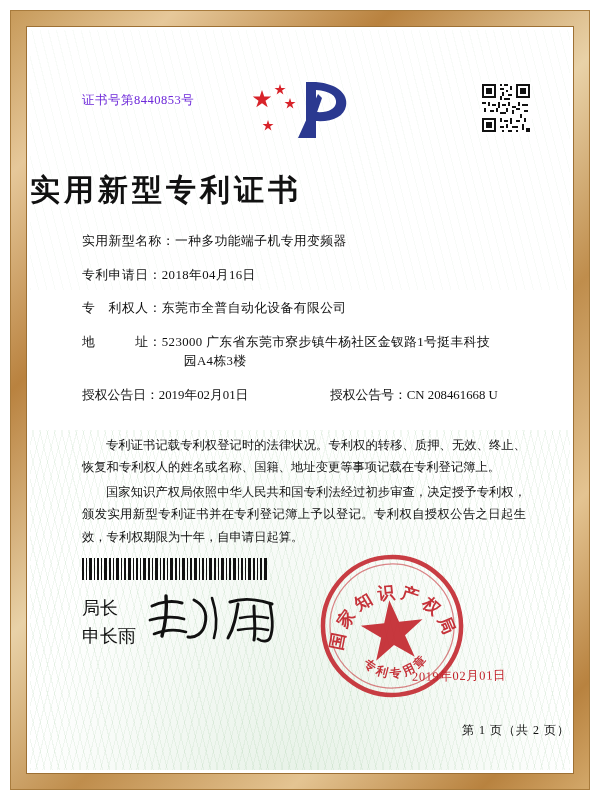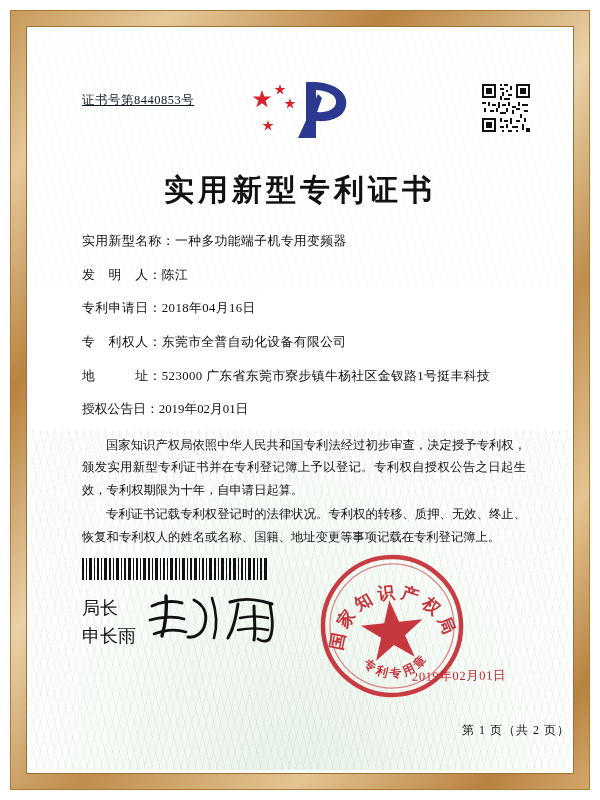--- a/index.html
+++ b/index.html
@@ -81,24 +81,23 @@
     width: 100%;
     height: 100%;
   }
 
   
   .cert-no {
     position: absolute;
     left: 52px;
     top: 62px;
     font-size: 12.5px;
-    color: #0f172a;
+    color: #6d28d9;
     letter-spacing: 0.5px;
     white-space: nowrap;
-    text-decoration: underline;
   }
   .qr {
     position: absolute;
     right: 38px;
     top: 52px;
     width: 52px;
     height: 52px;
   }
   .logo {
     position: absolute;
@@ -108,21 +107,21 @@
     width: 120px;
     height: 70px;
   }
 
   
   .title {
     position: absolute;
     top: 140px;
     left: 0;
     width: 100%;
-    text-align: center;
+    text-align: left;
     font-size: 30px;
     font-weight: bold;
     letter-spacing: 4px;
     color: #111;
     font-family: "DejaVu Serif", serif;
   }
 
   
   .fields {
     position: absolute;
@@ -326,55 +325,56 @@
 
       <div class="title">实用新型专利证书</div>
 
       <div class="fields">
 
         <div class="row">
           <span class="lbl">实用新型名称：</span>
           <span class="val">一种多功能端子机专用变频器</span>
         </div>
 
-        <div class="row">
-          <span class="lbl">发　明　人：</span>
-          <span class="val">陈江</span>
-        </div>
 
 
         <div class="row">
           <span class="lbl">专利申请日：</span>
           <span class="val">2018年04月16日</span>
         </div>
 
         <div class="row">
           <span class="lbl">专　利权人：</span>
           <span class="val">东莞市全普自动化设备有限公司</span>
         </div>
 
         <div class="row">
           <span class="lbl">地　　　址：</span>
           <span class="val">
             <span>523000  广东省东莞市寮步镇牛杨社区金钗路1号挺丰科技</span>
+            <span class="cont">园A4栋3楼</span>
           </span>
         </div>
 
         <div class="row-split">
           <span class="half first">
             <span class="lbl">授权公告日：</span>
             <span class="val">2019年02月01日</span>
           </span>
+          <span class="half">
+            <span class="lbl">授权公告号：</span>
+            <span class="val">CN 208461668 U</span>
+          </span>
         </div>
 
       </div>
 
       <div class="paras">
+        <p>专利证书记载专利权登记时的法律状况。专利权的转移、质押、无效、终止、恢复和专利权人的姓名或名称、国籍、地址变更等事项记载在专利登记簿上。</p>
         <p>国家知识产权局依照中华人民共和国专利法经过初步审查，决定授予专利权，颁发实用新型专利证书并在专利登记簿上予以登记。专利权自授权公告之日起生效，专利权期限为十年，自申请日起算。</p>
-        <p>专利证书记载专利权登记时的法律状况。专利权的转移、质押、无效、终止、恢复和专利权人的姓名或名称、国籍、地址变更等事项记载在专利登记簿上。</p>
       </div>
 
       <div class="barcode">
         <svg viewBox="0 0 185 22" width="185" height="22" shape-rendering="crispEdges">
           <g fill="#111111">
             <rect x="0" y="0" width="2" height="22"></rect>
               <rect x="4" y="0" width="1" height="22"></rect>
             <rect x="7" y="0" width="3" height="22"></rect>
               <rect x="12" y="0" width="1" height="22"></rect>
             <rect x="15" y="0" width="2" height="22"></rect>

